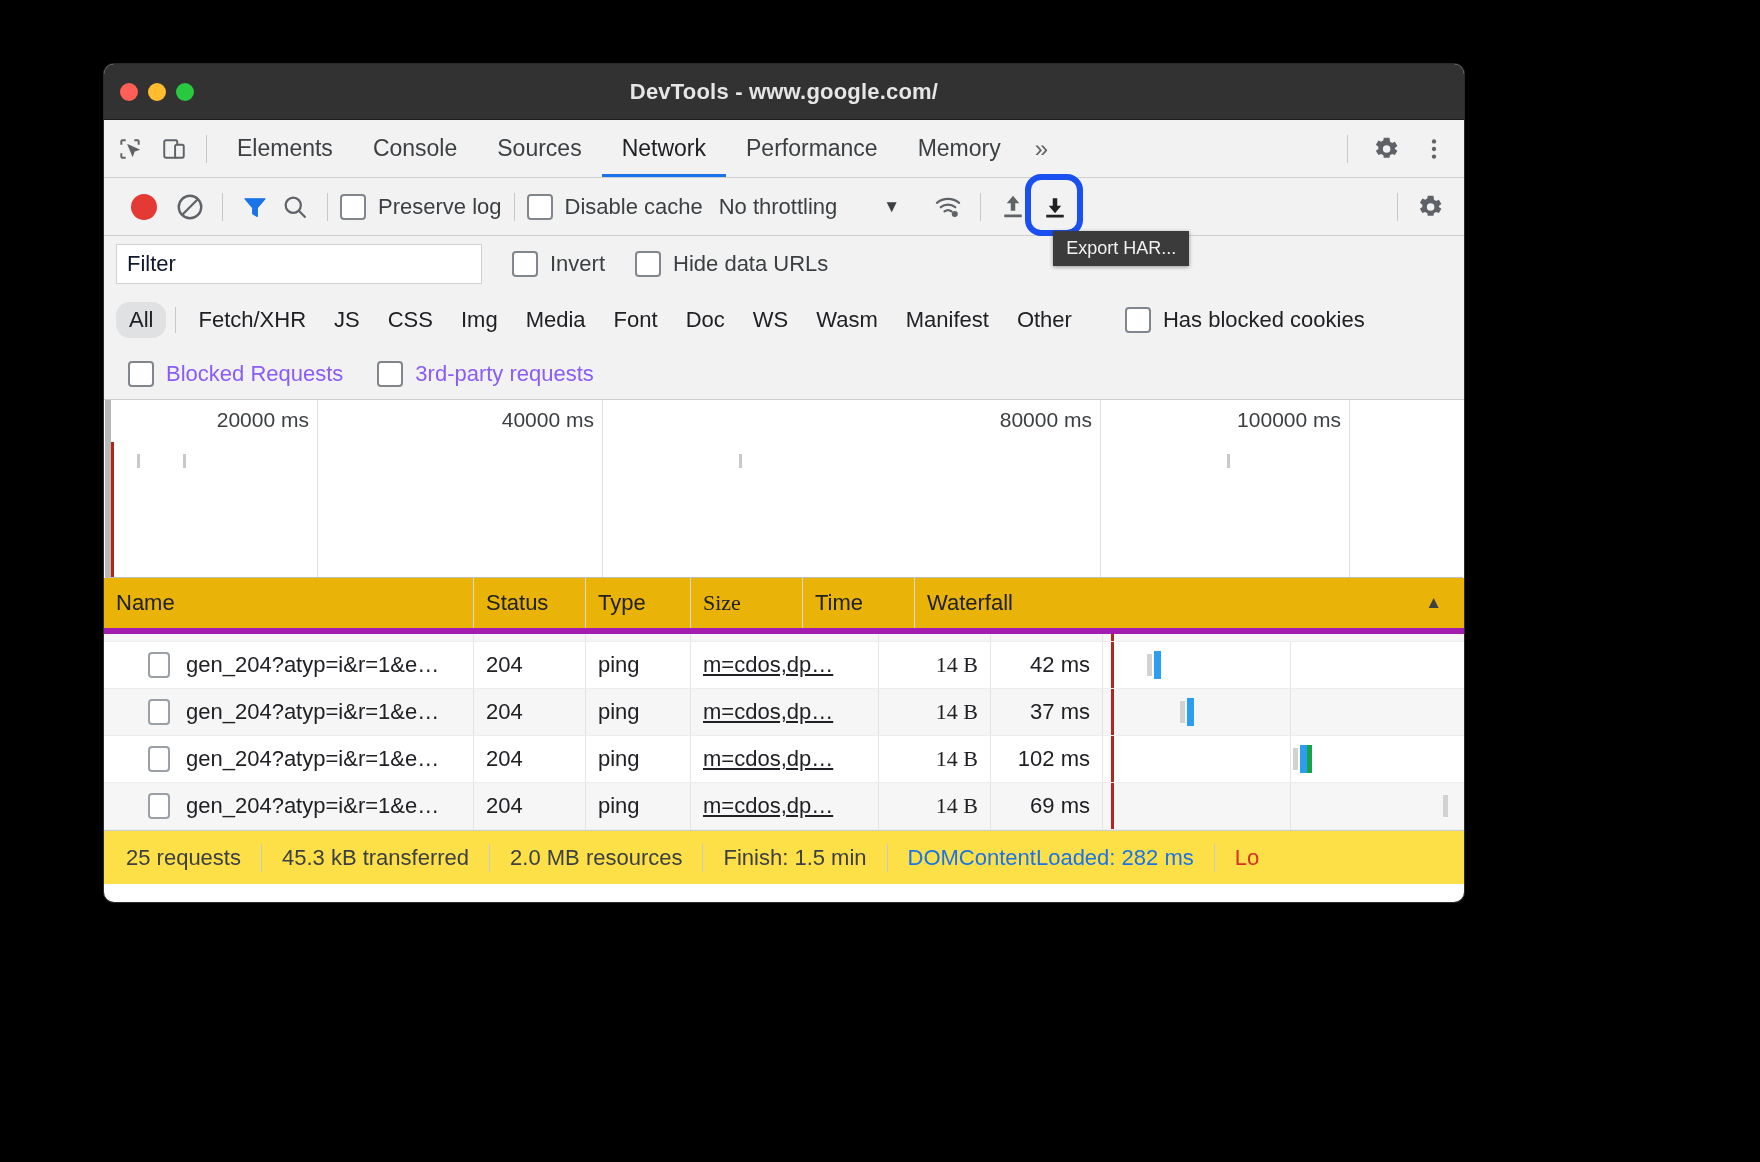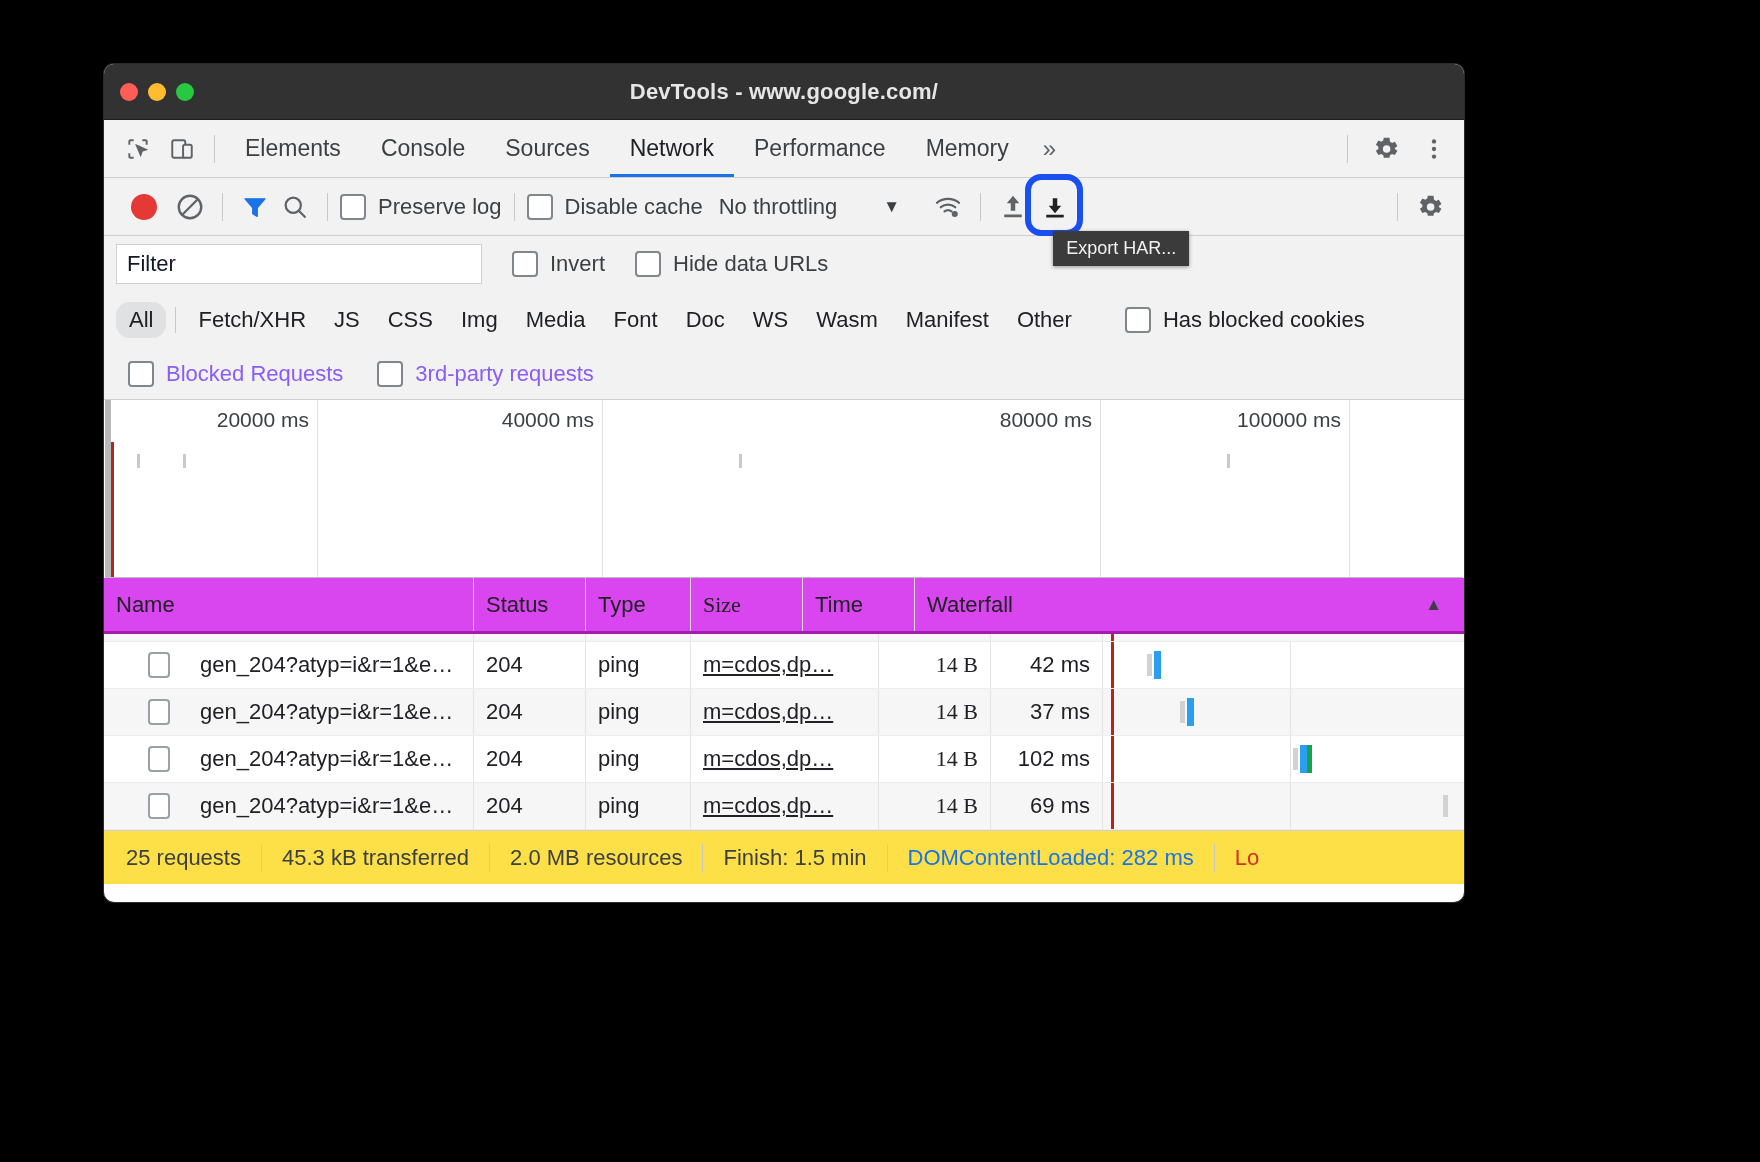--- a/index.html
+++ b/index.html
@@ -37,21 +37,21 @@
     width: 100%; text-align: center;
     color: #e6e6e6; font-size: 22px; font-weight: bold;
     letter-spacing: .2px;
   }
   
   #tabbar {
     height: 58px;
     background: #f2f2f2;
     display: flex; align-items: center;
     border-bottom: 1px solid #cfcfcf;
-    padding-left: 12px;
+    padding-left: 4px;
     position: relative;
   }
   .tb-icon {
     width: 44px; height: 44px;
     display: flex; align-items: center; justify-content: center;
     color: #5f6368;
   }
   .tb-sep { width: 1px; height: 28px; background: #c8c8c8; margin: 0 10px; }
   .tabs { display: flex; align-items: center; height: 100%; }
   .tab {
@@ -173,23 +173,23 @@
     position: absolute; left: 6px; top: 42px; bottom: 0;
     width: 3px; background: #b3261e;
   }
   .ov-tick {
     position: absolute; width: 3px; height: 14px;
     background: #c9c9c9; top: 54px;
   }
   
   #table { background: #fff; }
   #thead {
-    height: 56px; background: #d946ef;
-    display: flex; align-items: center;
-    border-bottom: 3px solid #a21caf;
+    height: 56px; background: #eab308;
+    display: flex; align-items: center;
+    border-bottom: 6px solid #a21caf;
     font-size: 22px; color: #202124; justify-content: center;
   }
   .th {
     height: 100%; display: flex; align-items: center;
     padding-left: 12px; border-right: 1px solid #d8d8d8;
   }
   .th.last { border-right: none; flex: 1; position: relative; }
   .sort-arrow {
     position: absolute; right: 22px; top: 50%;
     transform: translateY(-50%);
@@ -208,21 +208,21 @@
   }
   .row.alt { background: #f6f6f6; }
   .row.clipped { height: 8px; overflow: hidden; }
   .cell {
     height: 100%; display: flex; align-items: center;
     padding: 0 12px; border-right: 1px solid #e4e4e4;
     overflow: hidden; white-space: nowrap;
   }
   .cell.num { justify-content: flex-end; }
   .cell.wf { border-right: none; flex: 1; position: relative; padding: 0; }
-  .name-cell { gap: 30px; padding-left: 44px; }
+  .name-cell { gap: 16px; padding-left: 44px; }
   .row-cb {
     width: 22px; height: 26px;
     border: 2px solid #9aa0a6; border-radius: 4px;
     background: #fff; flex: none;
   }
   .init-link { text-decoration: underline; color: #202124; }
   .wf-red {
     position: absolute; left: 8px; top: 0; bottom: 0;
     width: 3px; background: #b3261e;
   }

